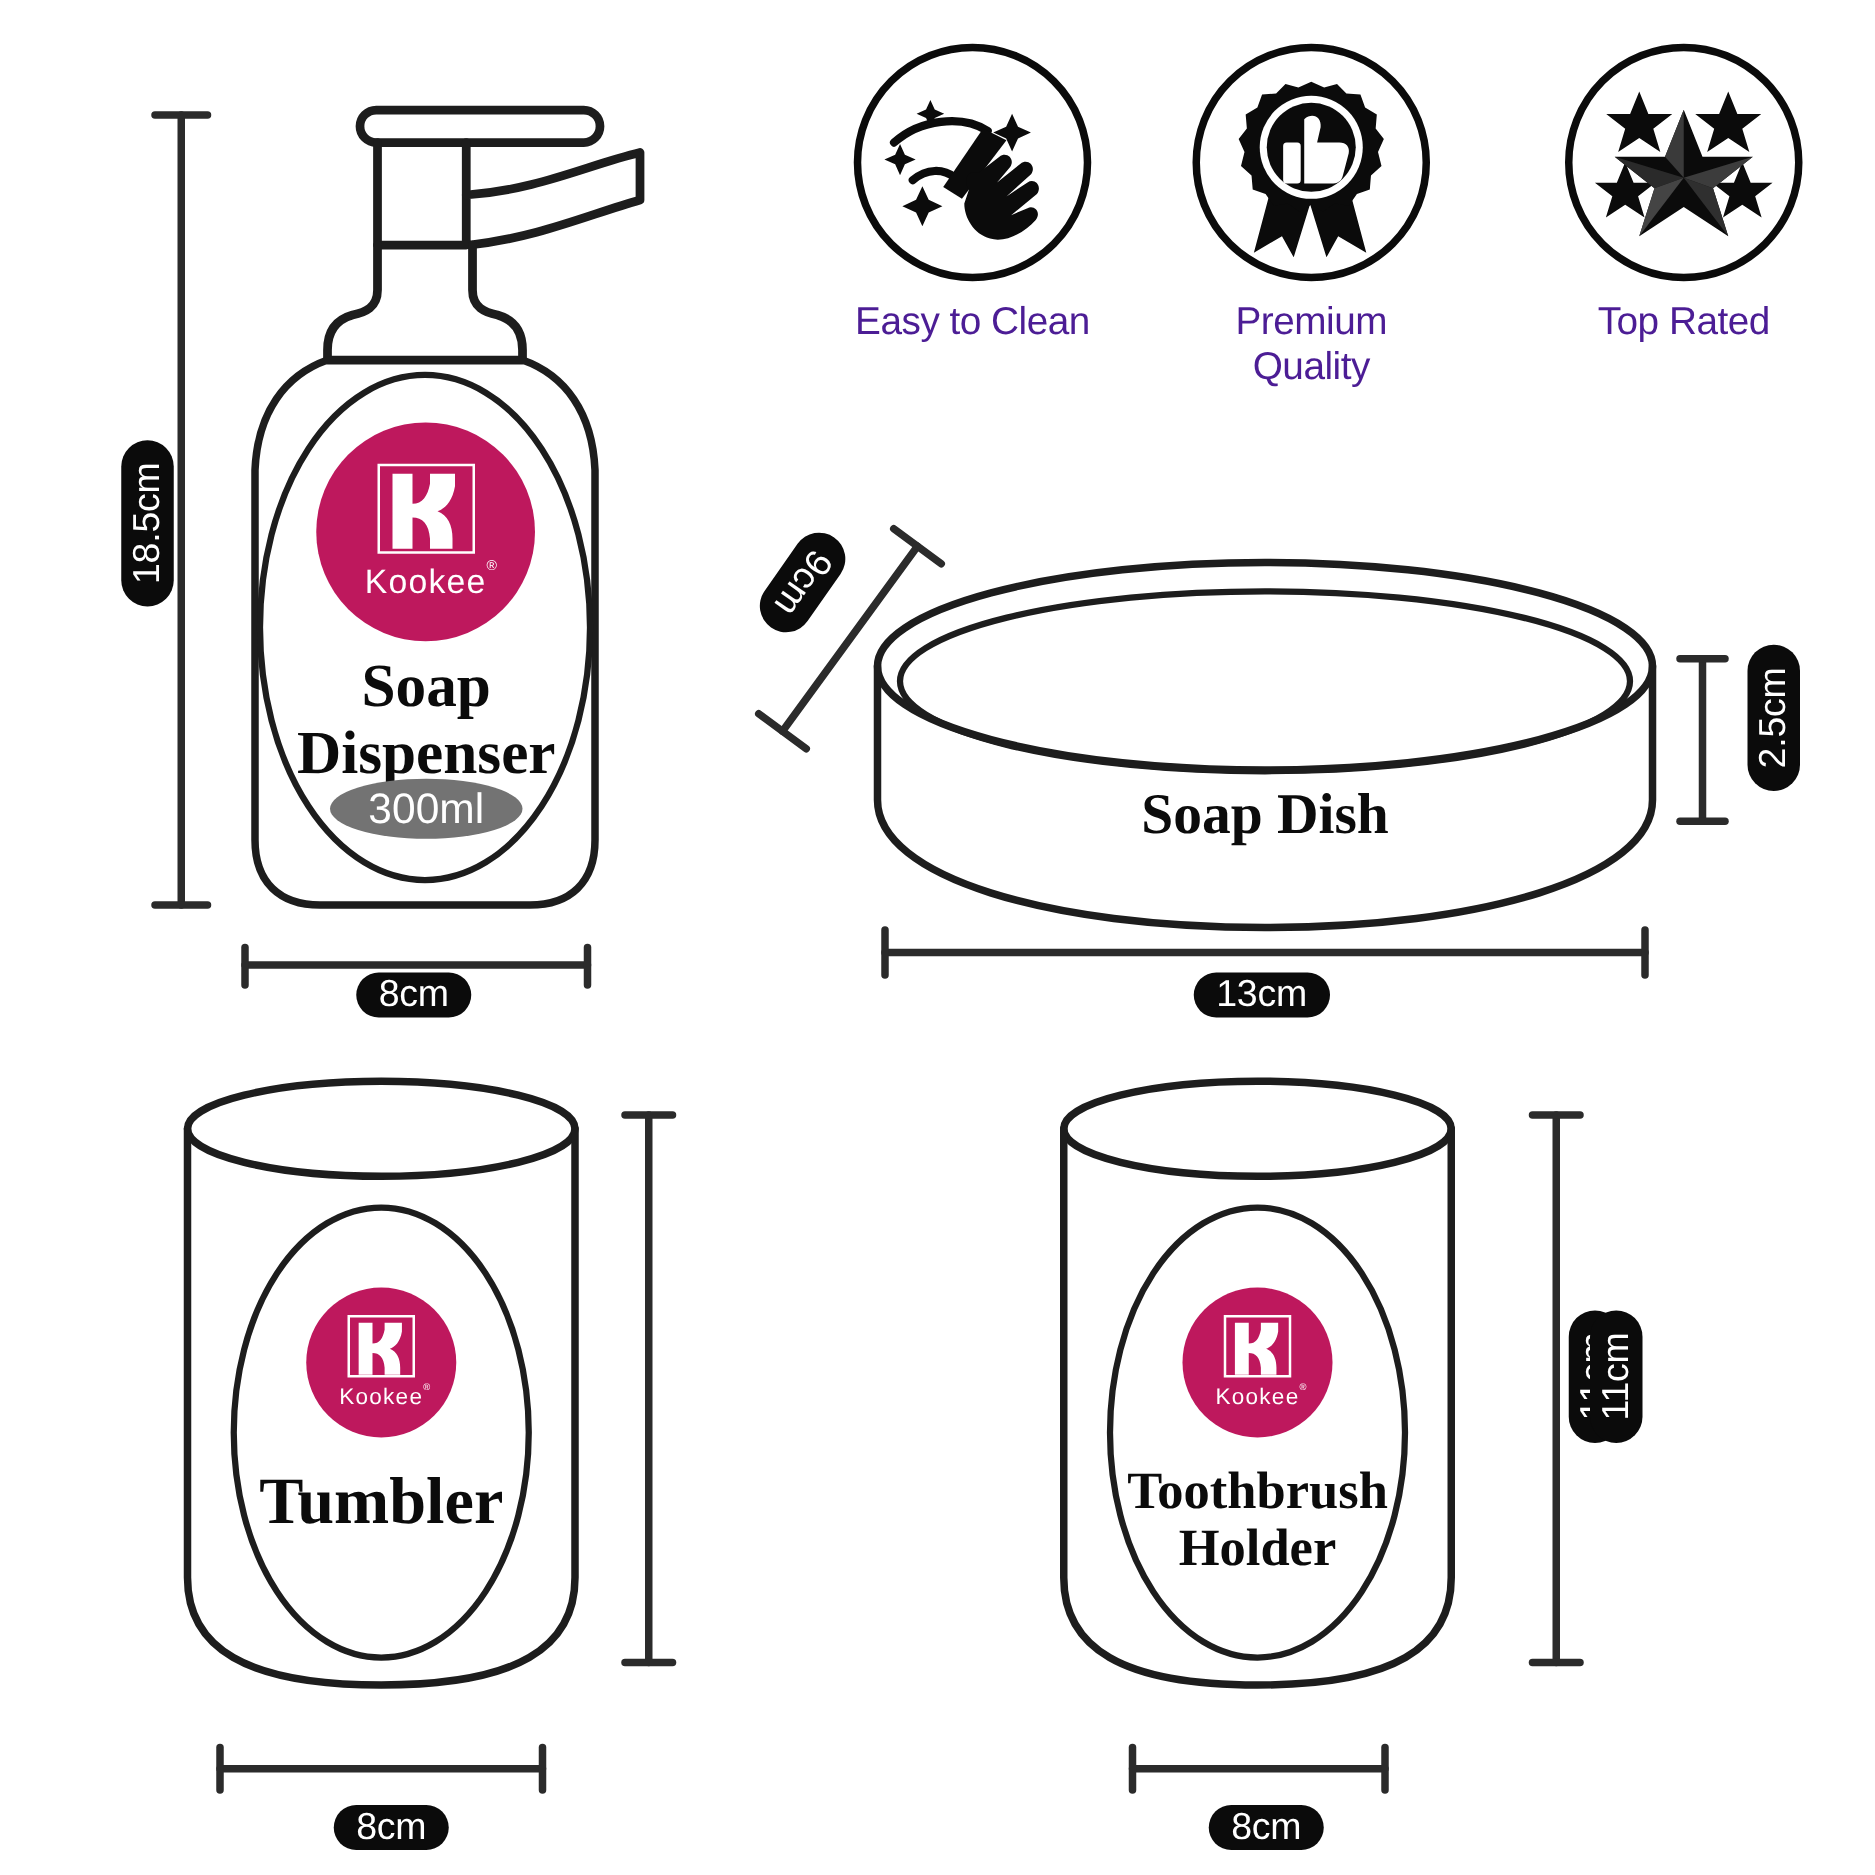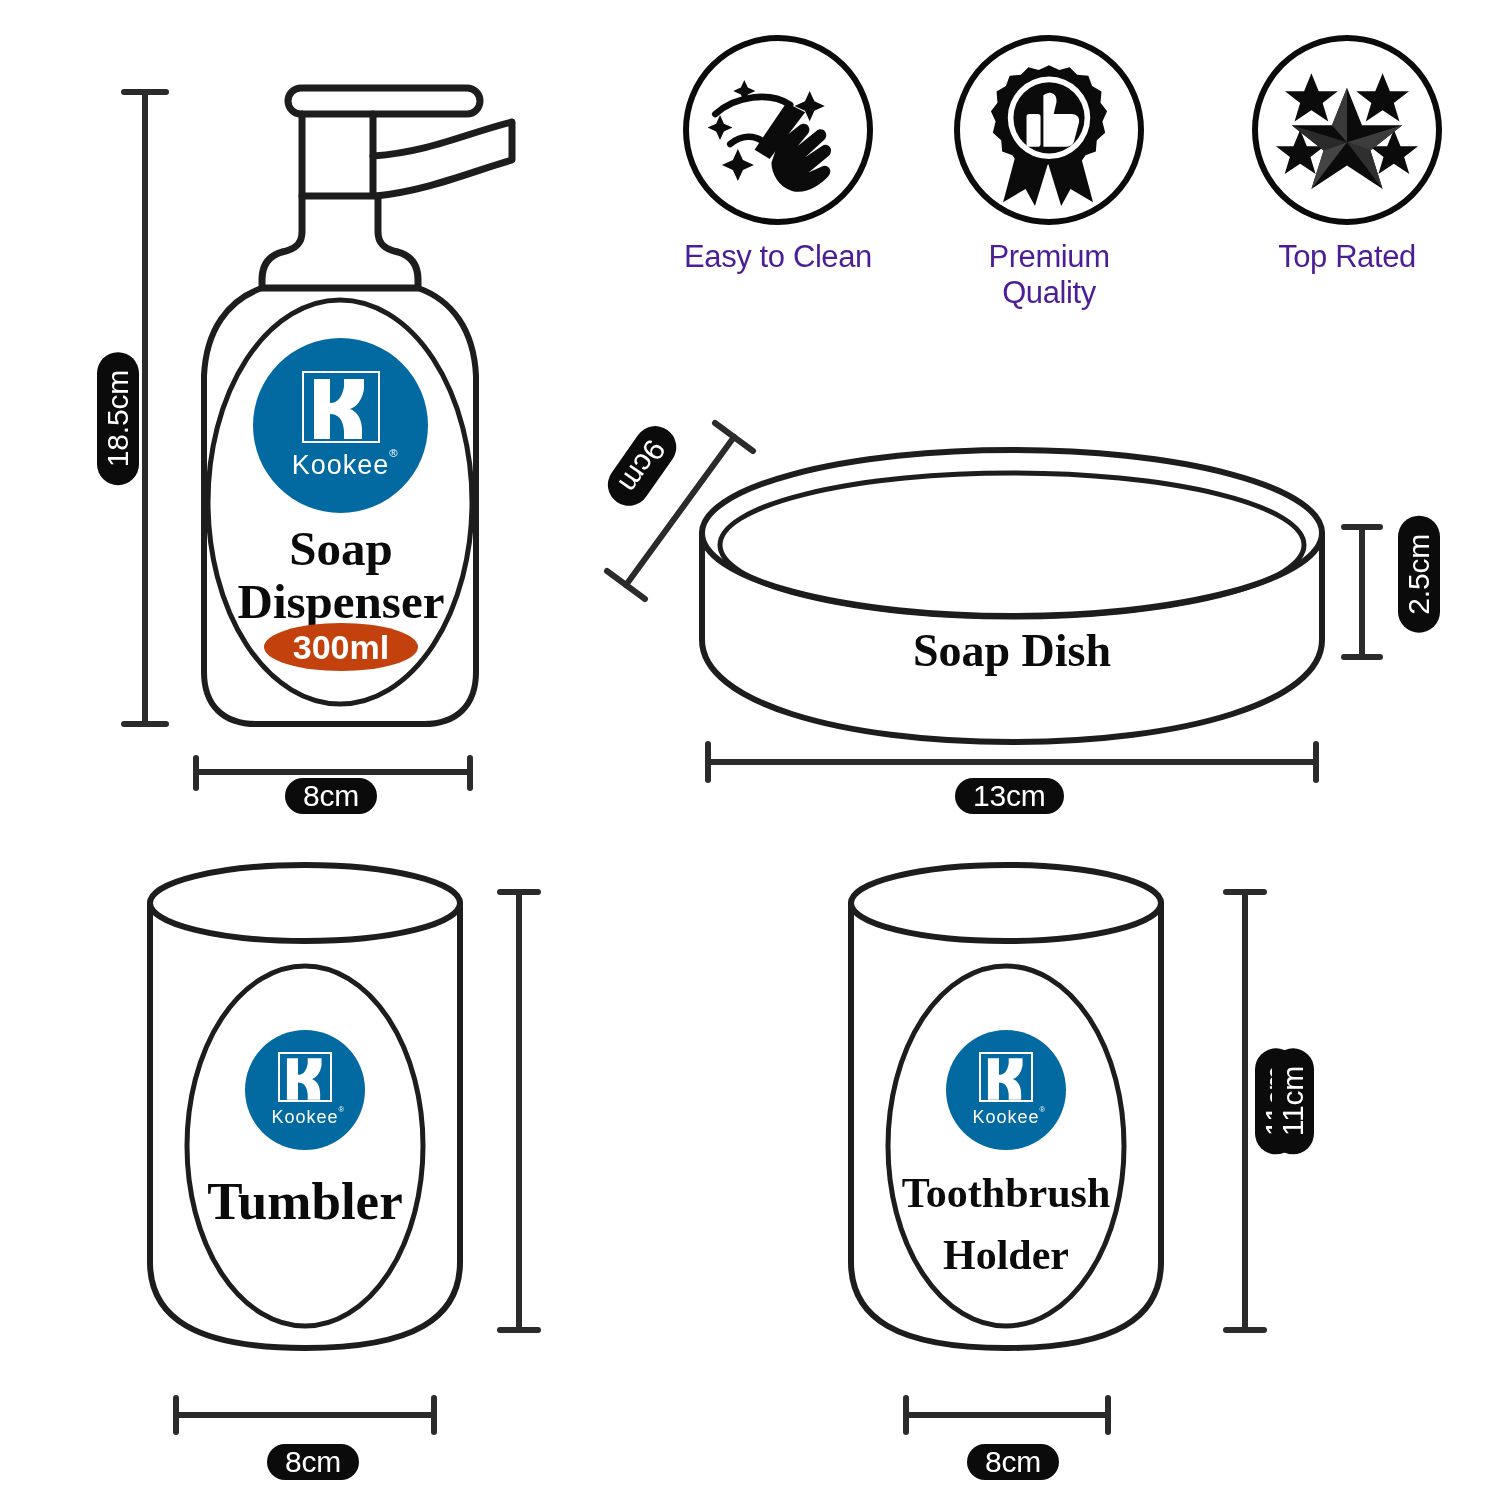--- a/index.html
+++ b/index.html
@@ -85,35 +85,34 @@
   .prod-name {
     position: absolute;
     font-family: "Liberation Serif", serif;
     font-weight: bold;
     color: #0b0b0b;
     text-align: center;
     line-height: 1.0;
   }
   .ml-pill {
     position: absolute;
-    background: #c2410c;
+    background: #737373;
     color: #ffffff;
     border-radius: 50%;
     display: flex;
     align-items: center;
     justify-content: center;
     font-family: "Liberation Sans", sans-serif;
     font-size: 34px;
-    font-weight: bold;
   }
   
   .logo {
     position: absolute;
     border-radius: 50%;
-    background: #0369a1;
+    background: #be185d;
     box-sizing: border-box;
     display: flex;
     flex-direction: column;
     align-items: center;
     justify-content: center;
   }
   .logo .kmark {
     border: 2px solid #ffffff;
     background: transparent;
     position: relative;
@@ -396,16 +395,16 @@
         </g>
       </svg>
     </div>
     <div class="wordmark" style="font-size:18px;">
       <span>Kookee</span><span class="reg">®</span>
     </div>
   </div>
 
   <div class="prod-name" style="left:876px; top:1172px; width:260px; font-size:42px;">
     <div>Toothbrush</div>
-    <div style="margin-top:20px;">Holder</div>
+    <div style="margin-top:4px;">Holder</div>
   </div>
 
 </div>
 
 </body></html>

